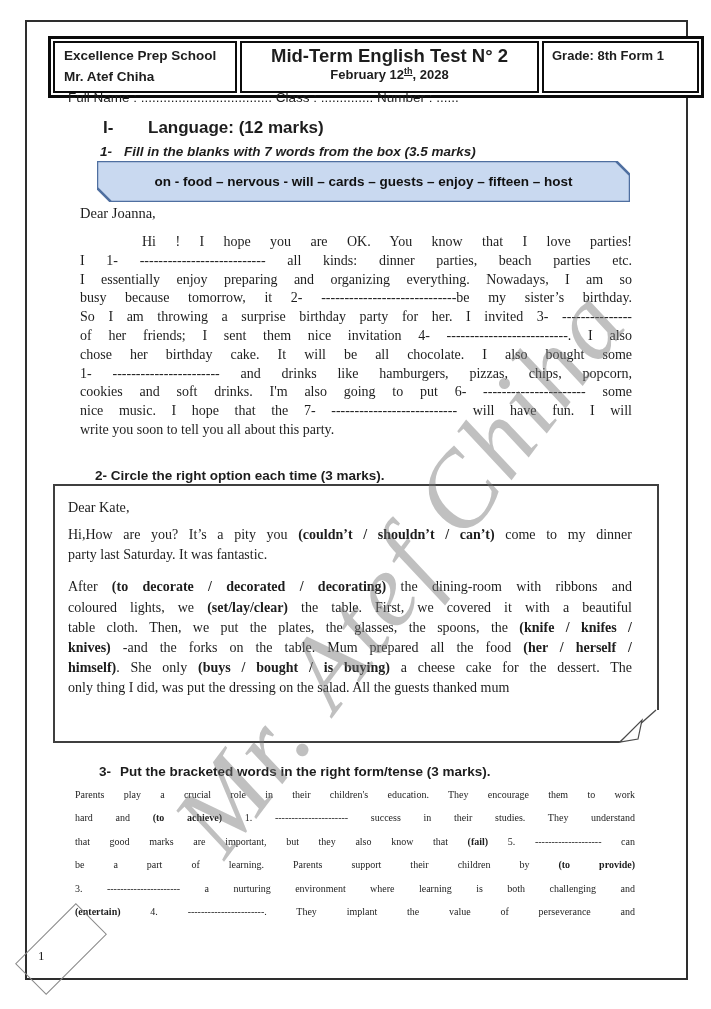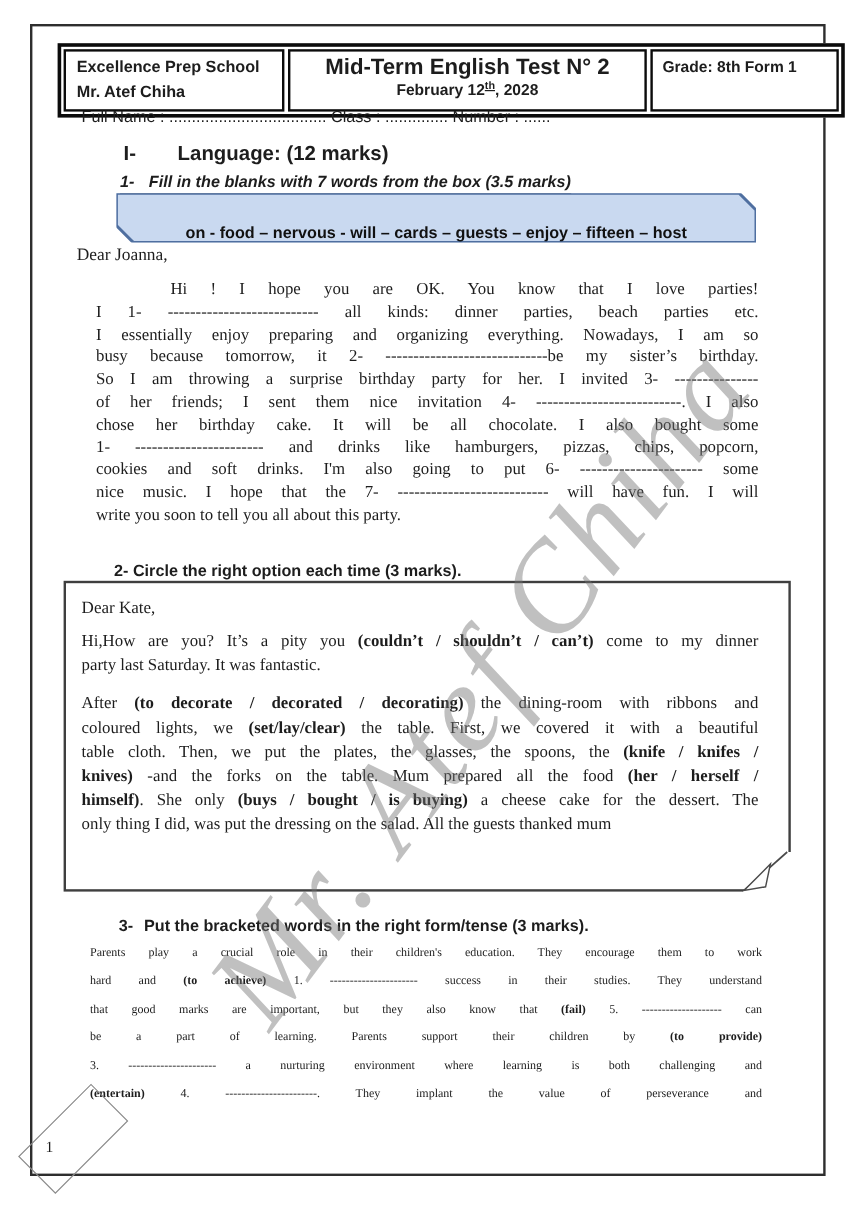--- a/index.html
+++ b/index.html
@@ -16,24 +16,24 @@
   .cell2 .d{font-weight:bold;font-size:13px;line-height:1.25;}
   .cell2 sup{font-size:9px;text-decoration:underline;}
   .cell3{width:157px;padding:3px 4px 3px 8px;font-weight:bold;font-size:13px;line-height:1.6;}
   .student-line{left:68px;top:90px;font-weight:normal;font-size:13.5px;}
   .sec-heading{left:103px;top:118px;display:flex;font-weight:bold;font-size:17px;}
   .sec-heading .num{width:45px;}
   .ex1-heading{left:100px;top:144px;display:flex;gap:12px;font-weight:bold;font-style:italic;font-size:13.5px;border-bottom:1.7px solid #1a1a1a;padding-bottom:2px;}
   
   .word-box{left:97px;top:161px;width:533px;height:41px;}
   .word-box svg{position:absolute;left:0;top:0;width:100%;height:100%;}
-  .word-box .wtext{position:relative;text-align:center;line-height:41px;font-weight:bold;font-size:13.5px;color:#111;margin-top:12px;}
+  .word-box .wtext{position:relative;text-align:center;line-height:41px;font-weight:bold;font-size:13.5px;color:#111;}
   
   .serif{font-family:"Liberation Serif",serif;}
-  .salutation-joanna{left:64px;top:205px;font-size:14.5px;}
+  .salutation-joanna{left:80px;top:205px;font-size:14.5px;}
   .joanna-letter{left:80px;top:233px;width:552px;font-size:14px;}
   .joanna-letter .tline{line-height:18.8px;text-align:justify;text-align-last:justify;}
   .joanna-letter .tline:first-child{padding-left:62px;box-sizing:border-box;}
   .joanna-letter .tline:last-child{text-align-last:left;}
   .ex2-heading{left:95px;top:468px;font-weight:bold;font-size:13.5px;}
   
   .kate-box{left:53px;top:484px;width:606px;height:259px;box-sizing:border-box;border:2px solid #3f3f3f;padding:13px 25px 0 13px;background:#fff;}
   .kate-box .salutation{font-size:14.2px;}
   .kate-p1{margin-top:9px;}
   .kate-p2{margin-top:12px;}

